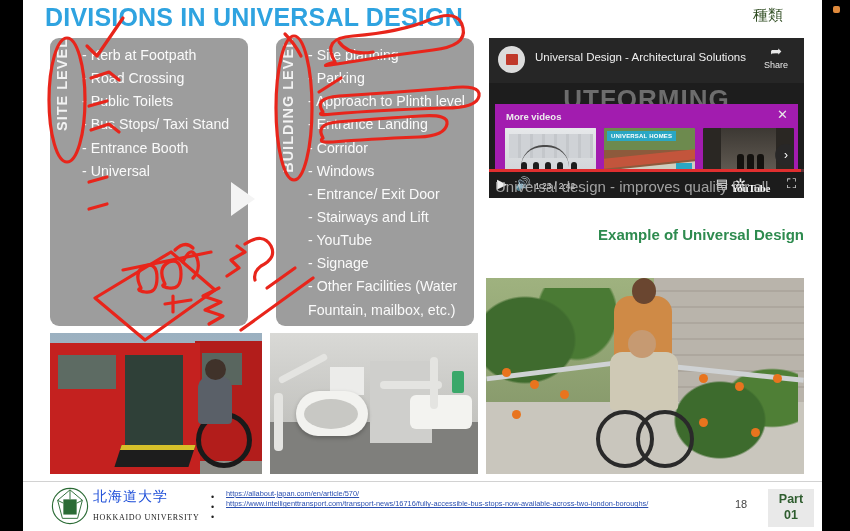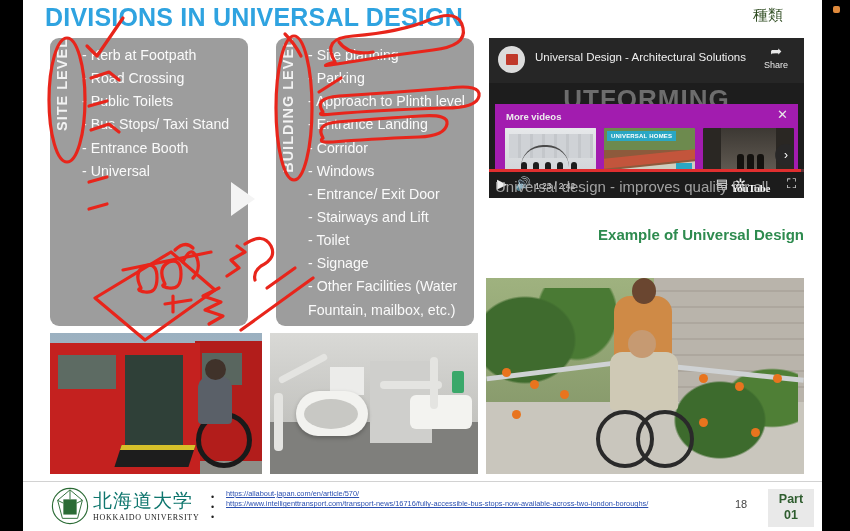--- a/index.html
+++ b/index.html
@@ -193,21 +193,21 @@
   .rp-chair .w { position:absolute; bottom:0; width:58px; height:58px; border-radius:50%; border:4px solid #2a2a2a; }
   .rp-chair .w.a { left:0; } .rp-chair .w.b { right:0; }
   .rp-marigold { position:absolute; width:9px; height:9px; border-radius:50%; background:#e8741e; }
 
   
   .ink { position:absolute; left:0; top:0; width:799px; height:531px; pointer-events:none; z-index:20; }
 
   
   .footer-sep { position:absolute; left:0; right:0; top:481px; height:1px; background:#d2d2d2; }
   .hu-logo { position:absolute; left:28px; top:487px; width:38px; height:38px; }
-  .hu-name { position:absolute; left:70px; top:488px; font-size:19px; color:#0f766e;
+  .hu-name { position:absolute; left:70px; top:488px; font-size:14px; color:#1d4ed8;
              font-family:"DejaVu Sans", sans-serif; letter-spacing:1px; }
   .hu-sub  { position:absolute; left:70px; top:513px; font-size:8px; color:#222;
              font-family:"Liberation Serif", serif; letter-spacing:.7px; }
   .bullets { position:absolute; left:188px; top:492px; font-size:9px; line-height:10px; color:#222; }
   .srcs { position:absolute; left:203px; top:489px; }
   .srcs a { display:block; font-size:7.4px; line-height:10.3px; color:#2a4fb0;
             text-decoration:underline; white-space:nowrap; }
   .pagenum { position:absolute; left:712px; top:498px; font-size:11px; color:#444; }
   .part-box {
     position:absolute; left:745px; top:489px; width:46px; height:38px; background:#e9e9e9;
@@ -247,21 +247,21 @@
       </div>
       <ul class="list">
         <li>- Site planning</li>
         <li>- Parking</li>
         <li>- Approach to Plinth level</li>
         <li>- Entrance Landing</li>
         <li>- Corridor</li>
         <li>- Windows</li>
         <li>- Entrance/ Exit Door</li>
         <li>- Stairways and Lift</li>
-        <li>- Toilet</li>
+        <li>- YouTube</li>
         <li>-  Signage</li>
         <li>- Other Facilities (Water Fountain, mailbox, etc.)</li>
       </ul>
     </div>
 
     <div class="yt">
       <div class="yt-head"></div>
       <div class="yt-avatar">
           <i></i>
         </div>

